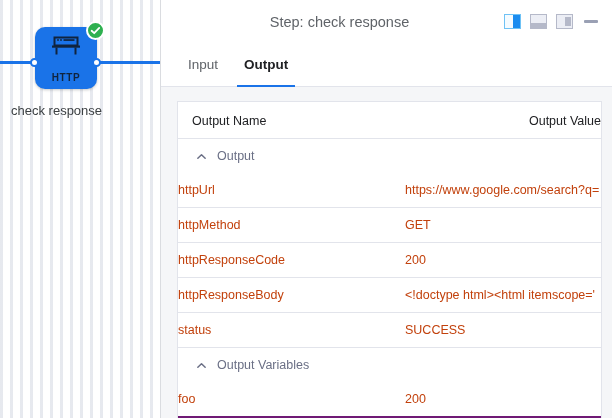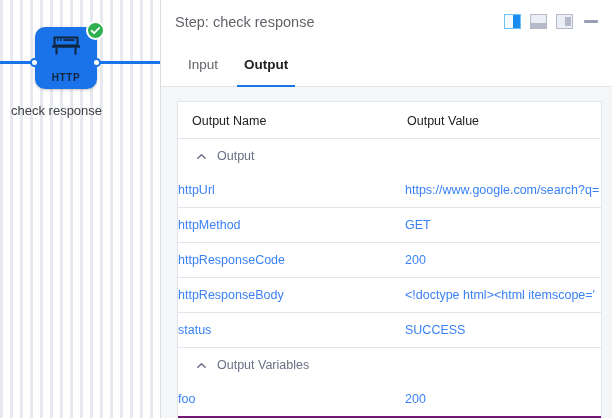--- a/index.html
+++ b/index.html
@@ -136,20 +136,21 @@
     flex: 0 0 452px;
   }
 
   .panel-header {
     height: 43px;
     flex: 0 0 43px;
     display: flex;
     align-items: center;
     padding: 0 14px 0 14px;
     box-sizing: border-box;
+    text-align: center;
   }
   .panel-title {
     font-size: 14.5px;
     color: #5f6368;
     flex: 1 1 auto;
     white-space: nowrap;
     overflow: hidden;
   }
   .header-actions {
     display: flex;
@@ -258,25 +259,25 @@
   table.out-table th {
     text-align: left;
     font-size: 12.5px;
     font-weight: normal;
     color: #202124;
     padding: 12px 0 10px 0;
     border-bottom: 1px solid #e2e4eb;
     white-space: nowrap;
   }
   table.out-table th.col-name  { padding-left: 14px; width: 213px; }
-  table.out-table th.col-value { padding-left: 2px; }
+  table.out-table th.col-value { padding-left: 2px; text-align: right; }
 
   table.out-table td {
     font-size: 12.5px;
-    color: #3b82f6;
+    color: #c2410c;
     padding: 10px 0 10px 0;
     border-bottom: 1px solid #e2e4eb;
     white-space: nowrap;
     overflow: hidden;
   }
   td.cell-name  { padding-left: 50px; width: 213px; }
   td.cell-value { padding-left: 2px; padding-right: 0; }
 
   tr.group-row td {
     padding-left: 18px;

